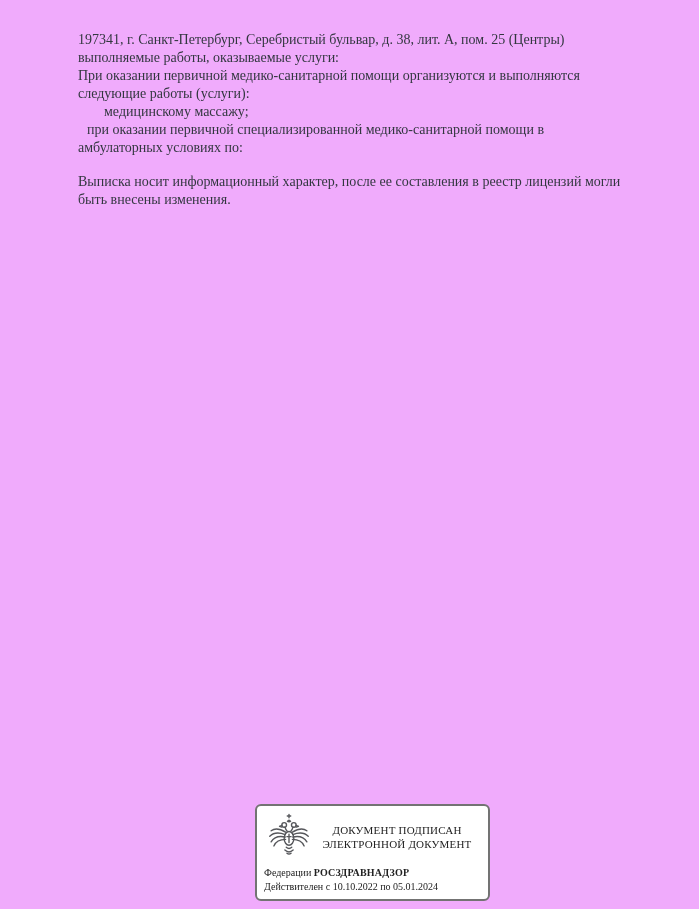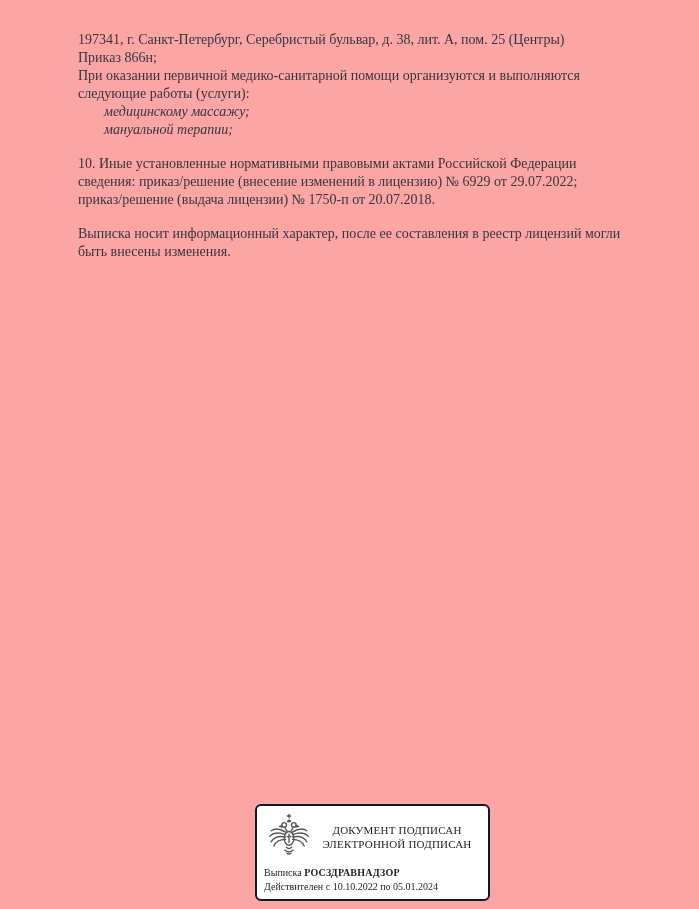--- a/index.html
+++ b/index.html
@@ -1,44 +1,44 @@
 <!DOCTYPE html>
 <html><head>
 <meta charset="utf-8">
 <style>
   * { margin: 0; padding: 0; box-sizing: border-box; }
   html, body { background: #ffffff; }
   .page {
     position: relative;
     width: 699px;
     height: 909px;
-    background: #fca5a5;
+    background: #f0abfc;
     font-family: "Liberation Serif", "DejaVu Serif", serif;
     color: #333740;
     overflow: hidden;
   }
   .body-text {
     position: absolute;
     top: 31px;
     left: 78px;
     width: 545px;
     font-size: 14px;
     line-height: 18px;
   }
   .body-text p { margin: 0; }
   .p-hang { text-indent: 9px; }
-  .p-sub { padding-left: 26px; font-style: italic; }
+  .p-sub { padding-left: 26px; }
   .p-section { margin-top: 16px !important; }
   .stamp {
     position: absolute;
     left: 255px;
     top: 804px;
     width: 235px;
     height: 97px;
-    border: 2px solid #0f172a;
+    border: 2px solid #737373;
     border-radius: 6px;
     background: #ffffff;
     padding: 5px 8px 5px 7px;
     color: #222222;
   }
   .stamp-header {
     display: flex;
     align-items: center;
     height: 52px;
   }
@@ -64,25 +64,24 @@
   }
   .stamp-lines .bold { font-weight: bold; letter-spacing: 0.2px; margin-top: 25px; }
 </style>
 </head>
 <body>
 
 <div class="page">
 
   <div class="body-text">
     <p>197341, г. Санкт-Петербург, Серебристый бульвар, д. 38, лит. А, пом. 25 (Центры)</p>
-    <p>Приказ 866н;</p>
+    <p>выполняемые работы, оказываемые услуги:</p>
     <p>При оказании первичной медико-санитарной помощи организуются и выполняются следующие работы (услуги):</p>
     <p class="p-sub">медицинскому массажу;</p>
-    <p class="p-sub">мануальной терапии;</p>
-    <p class="p-section">10. Иные установленные нормативными правовыми актами Российской Федерации сведения: приказ/решение (внесение изменений в лицензию) № 6929 от 29.07.2022; приказ/решение (выдача лицензии) № 1750-п от 20.07.2018.</p>
+    <p class="p-hang">при оказании первичной специализированной медико-санитарной помощи в амбулаторных условиях по:</p>
     <p class="p-section">Выписка носит информационный характер, после ее составления в реестр лицензий могли быть внесены изменения.</p>
   </div>
 
   <div class="stamp">
     <div class="stamp-header">
       <span class="stamp-emblem">
         <svg width="44" height="50" viewBox="0 0 64 70" aria-hidden="true">
           <g stroke="#56575b" fill="none" stroke-width="2" stroke-linecap="round" stroke-linejoin="round">
 
             <path d="M32 2 v5 M29.5 4.5 h5"></path>
@@ -109,25 +108,25 @@
 
             <ellipse cx="32" cy="37" rx="7" ry="10"></ellipse>
             <path d="M32 31 v12 M29 34.5 h6"></path>
 
             <path d="M28 50 q4 3.5 8 0 M26 54 q6 5.5 12 0 M29 58.5 q3 2.5 6 0"></path>
           </g>
         </svg>
       </span>
       <span class="stamp-title">
         <span>ДОКУМЕНТ ПОДПИСАН</span><br>
-        <span>ЭЛЕКТРОННОЙ ПОДПИСАН</span>
+        <span>ЭЛЕКТРОННОЙ ДОКУМЕНТ</span>
       </span>
     </div>
     <div class="stamp-lines">
       <div>
-        <span>Выписка</span>
+        <span>Федерации</span>
         <span class="bold">РОСЗДРАВНАДЗОР</span>
       </div>
       <div>Действителен с 10.10.2022 по 05.01.2024</div>
     </div>
   </div>
 
 </div>
 
 </body></html>

